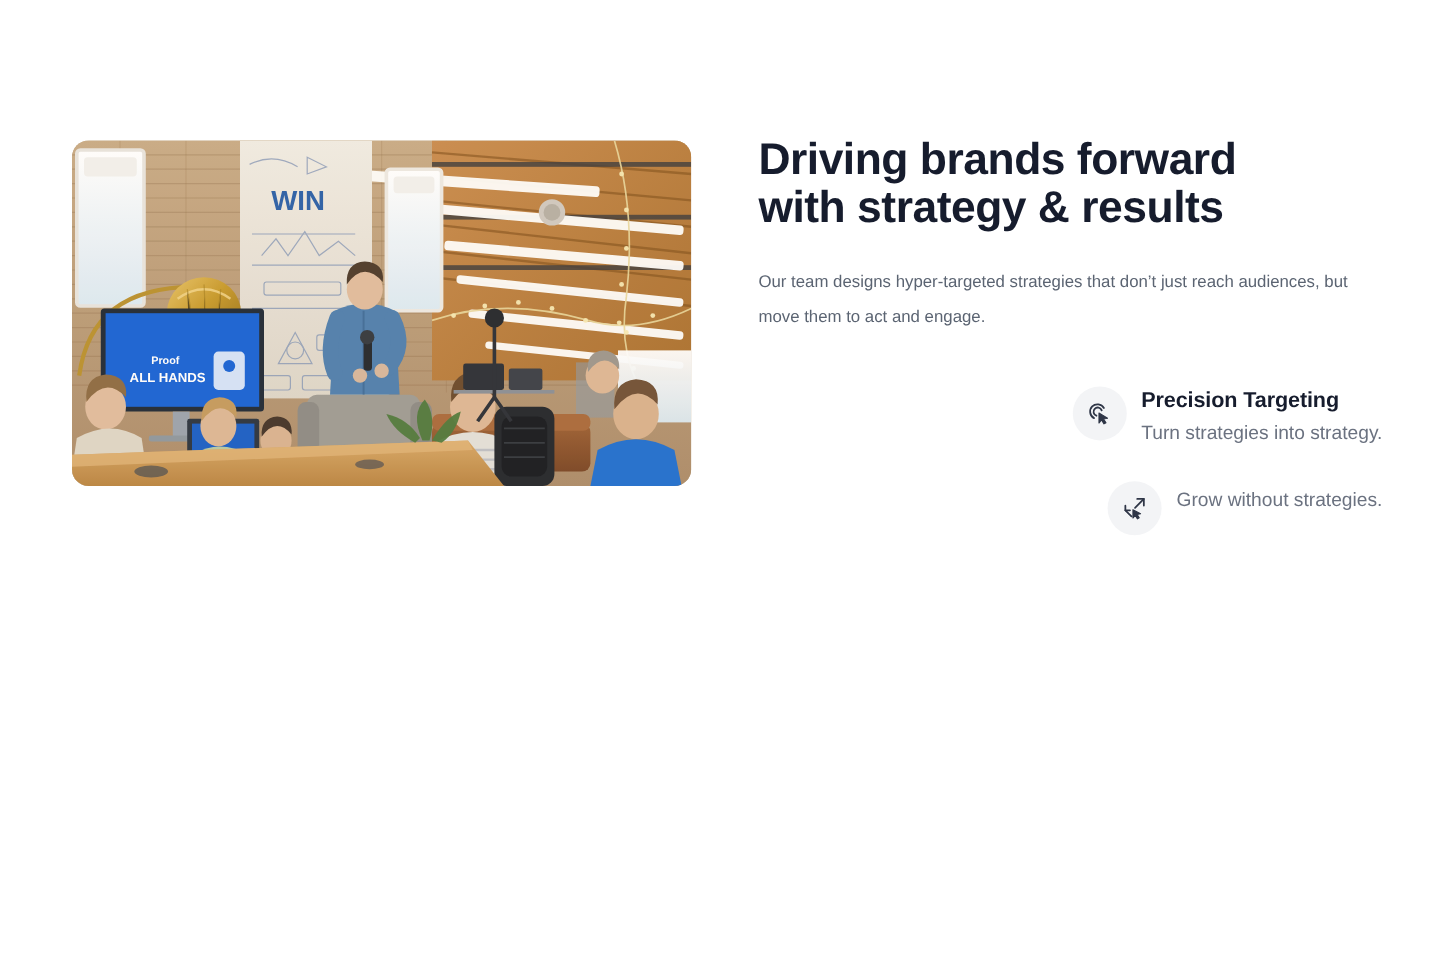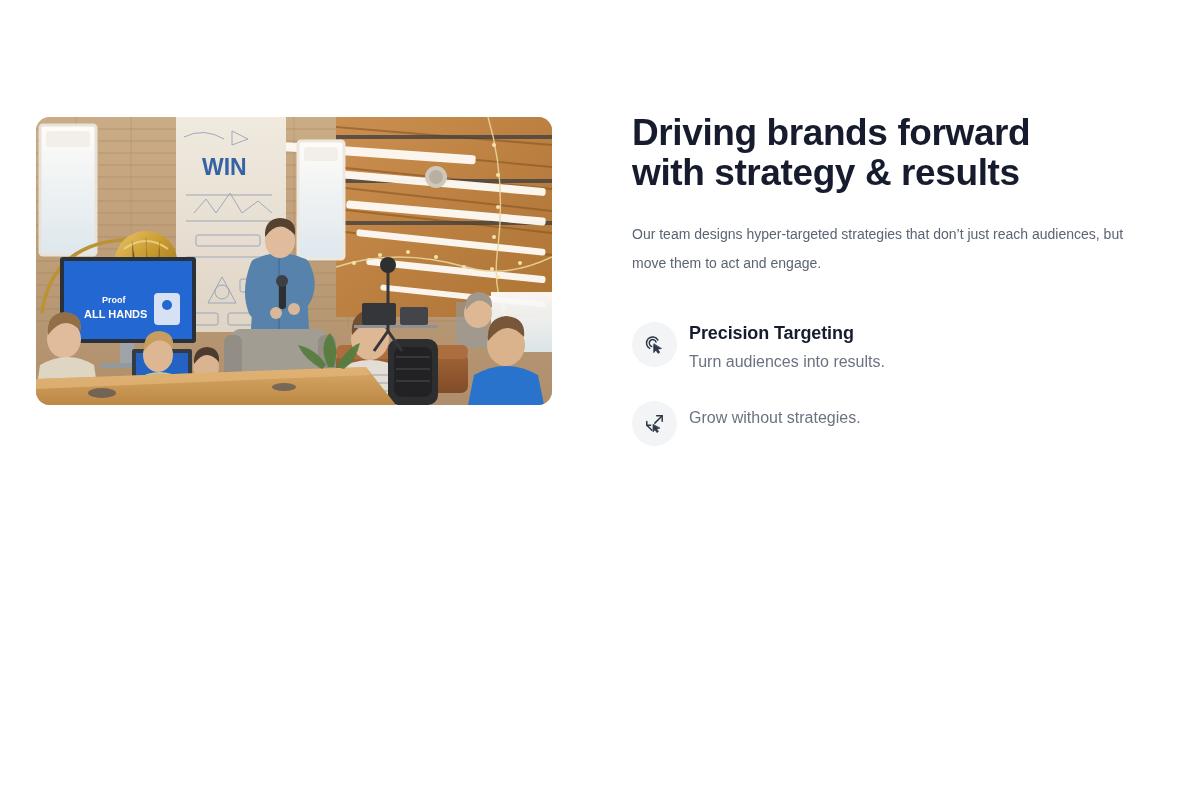--- a/index.html
+++ b/index.html
@@ -16,21 +16,21 @@
   .hero {
     position: relative;
     width: 1200px;
     height: 800px;
     background: #ffffff;
   }
 
   
   .media-col {
     position: absolute;
-    left: 36px;
+    left: 60px;
     top: 117px;
     width: 516px;
     height: 288px;
   }
 
   .photo-frame {
     position: relative;
     width: 100%;
     height: 100%;
     border-radius: 14px;
@@ -68,20 +68,21 @@
 
   .features {
     margin-top: 43px;
   }
 
   .feature-row {
     display: flex;
     align-items: flex-start;
     gap: 12px;
     margin-bottom: 28px;
+    justify-content: flex-end;
   }
   .feature-row:last-child { margin-bottom: 0; }
 
   .feature-badge {
     flex: 0 0 auto;
     width: 45px;
     height: 45px;
     border-radius: 50%;
     background: #f3f4f6;
     display: flex;
@@ -388,21 +389,21 @@
       <div class="feature-row">
         <span class="feature-badge">
           <svg viewBox="0 0 24 24" fill="none" stroke="#2f3647" stroke-width="1.7" stroke-linecap="round" stroke-linejoin="round">
             <path d="M6.5 16.5a7 7 0 1 1 9.4-9.6"></path>
             <path d="M8.8 14.2a4 4 0 1 1 5-5.1"></path>
             <path d="M11.2 11.6 L11.2 21.2 L13.6 18.3 L16 22 L17.9 20.9 L15.6 17.3 L19.4 16.6 Z" fill="#2f3647" stroke="#2f3647" stroke-width="1"></path>
           </svg>
         </span>
         <div class="feature-text">
           <div class="feature-title">Precision Targeting</div>
-          <div class="feature-desc">Turn audiences into results.</div>
+          <div class="feature-desc">Turn strategies into strategy.</div>
         </div>
       </div>
 
       <div class="feature-row">
         <span class="feature-badge">
           <svg viewBox="0 0 24 24" fill="none" stroke="#2f3647" stroke-width="1.7" stroke-linecap="round" stroke-linejoin="round">
             <path d="M14.5 3.2 h6.3 v6.3"></path>
             <path d="M20.8 3.2 L12.4 11.6"></path>
             <path d="M3.2 14 L9 19.8"></path>
             <path d="M3.2 9.6 L3.2 14 L7.6 14"></path>

